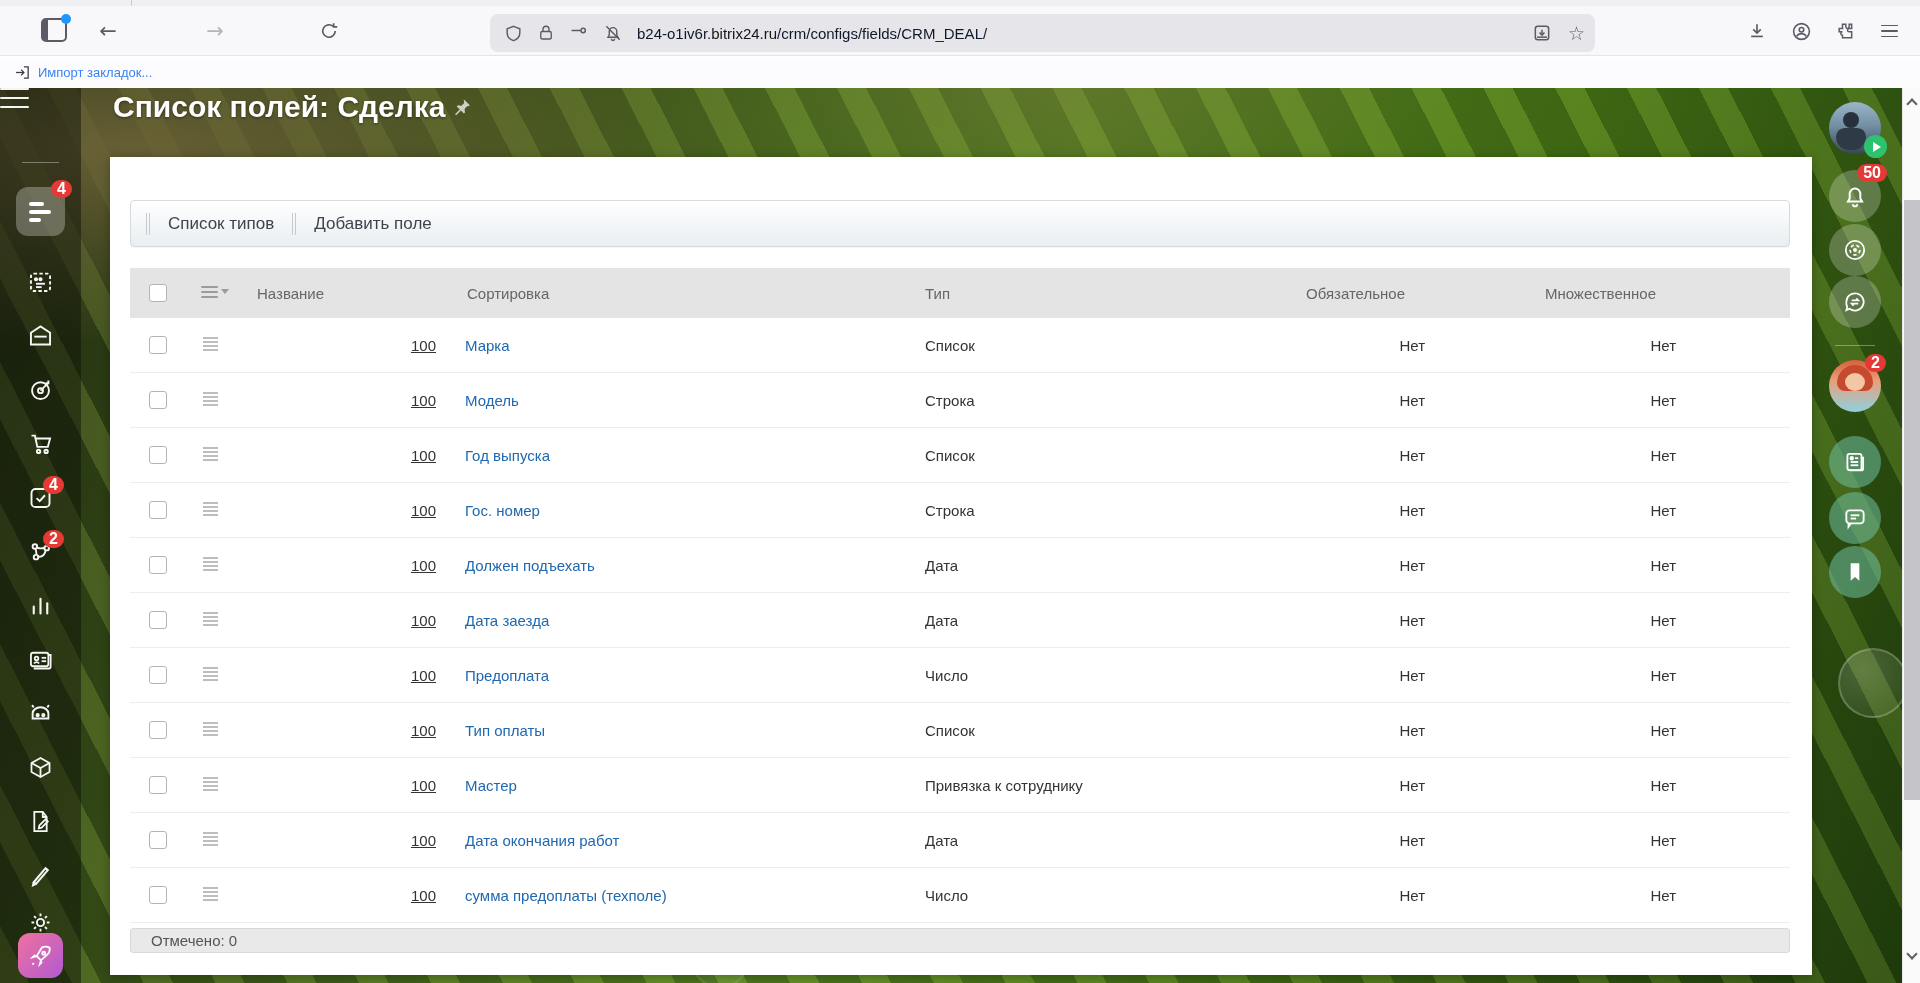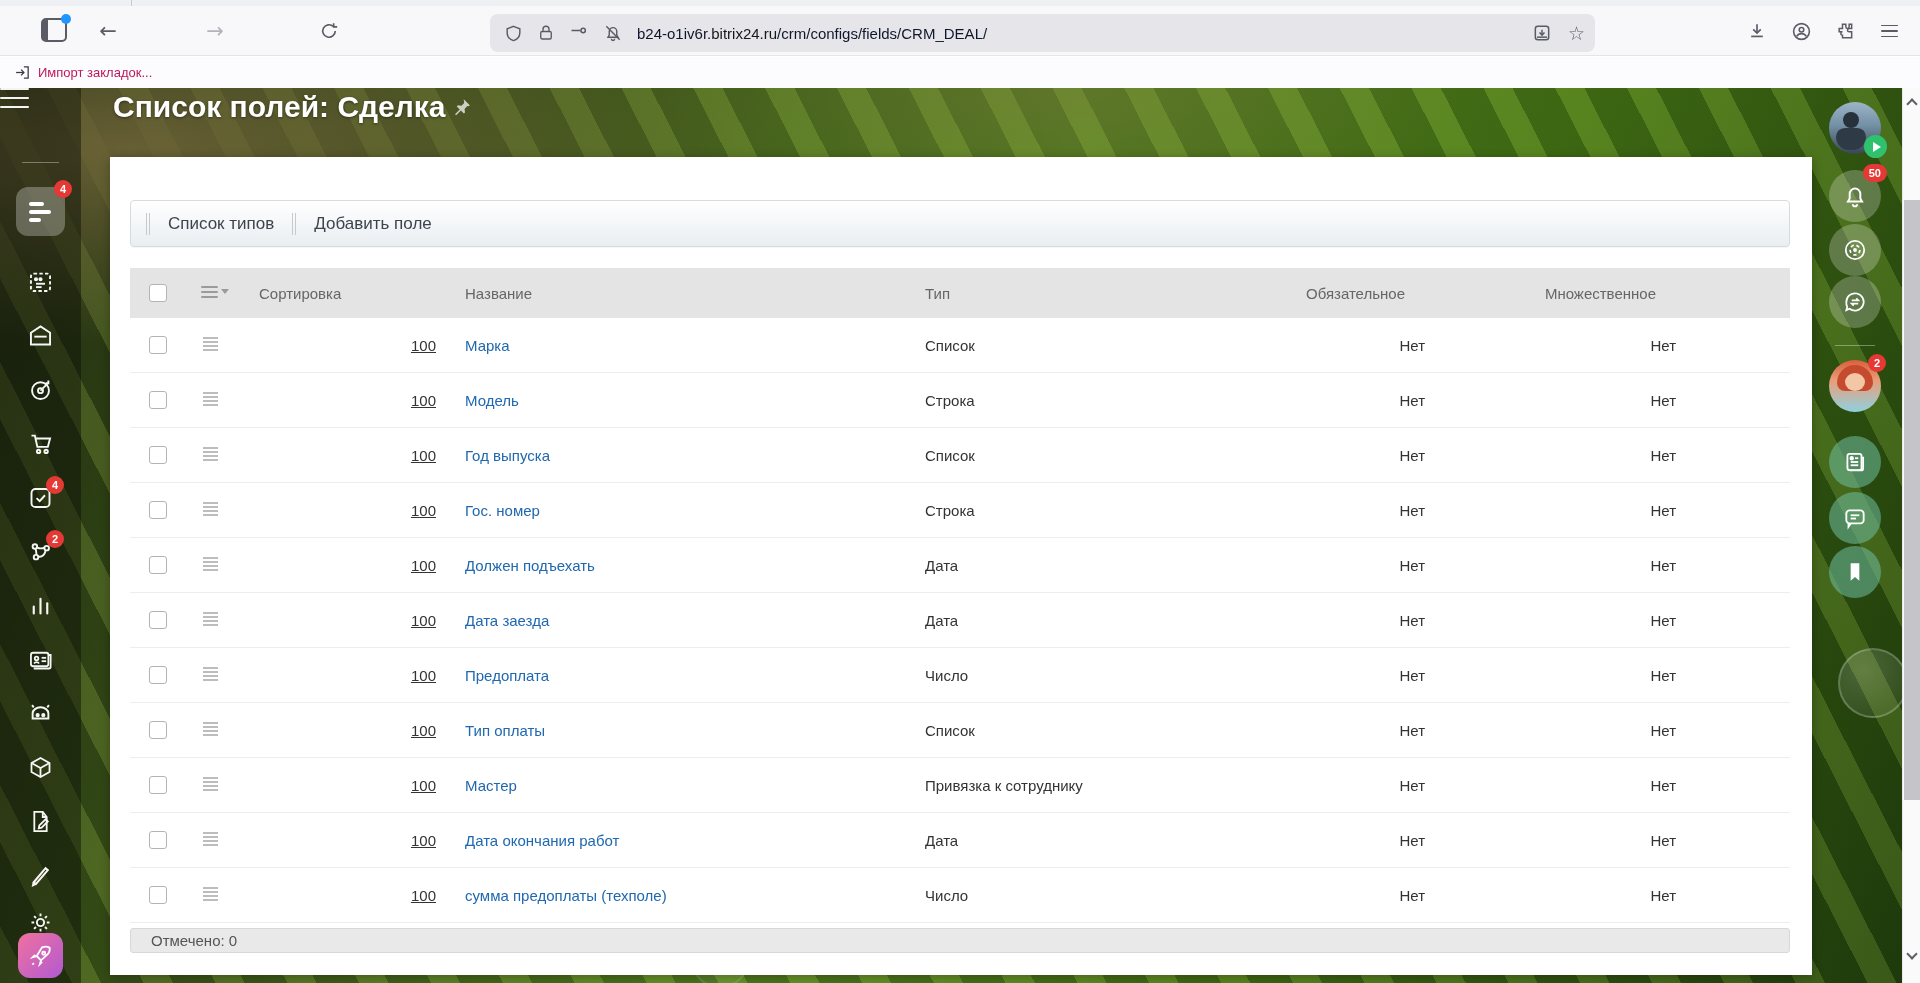--- a/index.html
+++ b/index.html
@@ -31,21 +31,21 @@
   #star-icon { font-size:19px; color:#5b5b66; font-family:"DejaVu Sans",sans-serif; line-height:1; }
   .chrome-right { position:absolute; top:9px; width:34px; height:32px; display:flex; align-items:center;
     justify-content:center; border-radius:6px; }
   #dl-btn{left:1740px;} #acct-btn{left:1784px;} #ext-btn{left:1828px;} #menu-btn{left:1872px;}
   .burger { width:17px; height:13px; display:flex; flex-direction:column; justify-content:space-between; }
   .burger i { display:block; height:1.8px; background:#5b5b66; border-radius:1px; }
 
   #bookmarksbar { position:absolute; left:0; top:57px; width:1920px; height:31px; background:#fcfcfe;
     display:flex; align-items:center; }
   #bm-import { display:flex; align-items:center; margin-left:14px; gap:7px; }
-  #bm-import span { font-size:13px; color:#be185d; }
+  #bm-import span { font-size:13px; color:#3b82f6; }
 
   
   #content { position:absolute; left:0; top:88px; width:1920px; height:895px; overflow:hidden;
     background:
       radial-gradient(ellipse 950px 280px at 130px 60px, rgba(108,98,55,.92), rgba(108,98,55,0) 70%),
       radial-gradient(ellipse 600px 200px at 55% 0px, rgba(120,120,60,.45), rgba(0,0,0,0) 70%),
       repeating-linear-gradient(63deg, rgba(190,230,90,.16) 0 26px, rgba(15,35,8,.14) 26px 64px),
       linear-gradient(112deg,#242d13 0%, #3c5518 22%, #55831f 48%, #447114 70%, #1f3c0c 100%);
   }
   .bubble { position:absolute; border-radius:50%; border:2px solid rgba(255,255,255,.22);
@@ -64,21 +64,21 @@
   .l-item svg { width:27px; height:27px; display:block; opacity:.96; }
   #l-burger { top:26px; left:26px; width:29px; height:20px; display:flex; flex-direction:column; justify-content:space-between; }
   #l-burger i { height:2px; background:#fff; border-radius:1px; opacity:.95; }
   #l-divider { position:absolute; left:22px; top:74px; width:37px; height:1px; background:rgba(255,255,255,.35); }
   #l-active-tile { position:absolute; left:16px; top:99px; width:49px; height:49px; border-radius:12px;
     background:rgba(255,255,255,.28); }
   .feedbars { position:absolute; left:13px; top:15px; }
   .feedbars i { display:block; height:4px; border-radius:2px; background:#fff; margin-bottom:4px; }
   .feedbars i:nth-child(1){width:15px;} .feedbars i:nth-child(2){width:22px;} .feedbars i:nth-child(3){width:12px;}
   .badge { position:absolute; min-width:18px; height:18px; padding:0 4px; border-radius:9px; background:#e53935;
-    color:#fff; font-size:11px; font-weight:700; display:flex; align-items:center; justify-content:center;
+    color:#fff; font-size:16px; font-weight:700; display:flex; align-items:center; justify-content:center;
     border:2px solid rgba(0,0,0,.0); z-index:3; }
   #rocket-tile { position:absolute; left:18px; top:845px; width:45px; height:45px; border-radius:12px;
     background:linear-gradient(135deg,#f0719f,#b15ad2); display:flex; align-items:center; justify-content:center; }
 
   
   #card { position:absolute; left:110px; top:69px; width:1702px; height:818px; background:#fff;
     border-radius:0; box-shadow:0 2px 10px rgba(0,0,0,.28); }
   #actionbar { position:absolute; left:20px; top:43px; width:1660px; height:47px; border:1px solid #d6dbde;
     border-radius:4px; background:linear-gradient(#ffffff,#e9eef1); display:flex; align-items:center;
     box-shadow:0 1px 1px rgba(0,0,0,.04); }
@@ -380,22 +380,22 @@
         <div class="c">
             <span class="menu-ic">
               <span class="bars">
                 <i></i>
                 <i></i>
                 <i></i>
               </span>
               <span class="caret"></span>
             </span>
           </div>
+        <div class="c c4">Название</div>
         <div class="c hdr-sort">Сортировка</div>
-        <div class="c c4">Название</div>
         <div class="c">Тип</div>
         <div class="c c6 hdr-pad">Обязательное</div>
         <div class="c c7 hdr-pad">Множественное</div>
         <div class="c"></div>
       </div>
       <div id="tbody">
   <div class="trow grid">
     <div class="c">
               <span class="cb"></span>
             </div>

